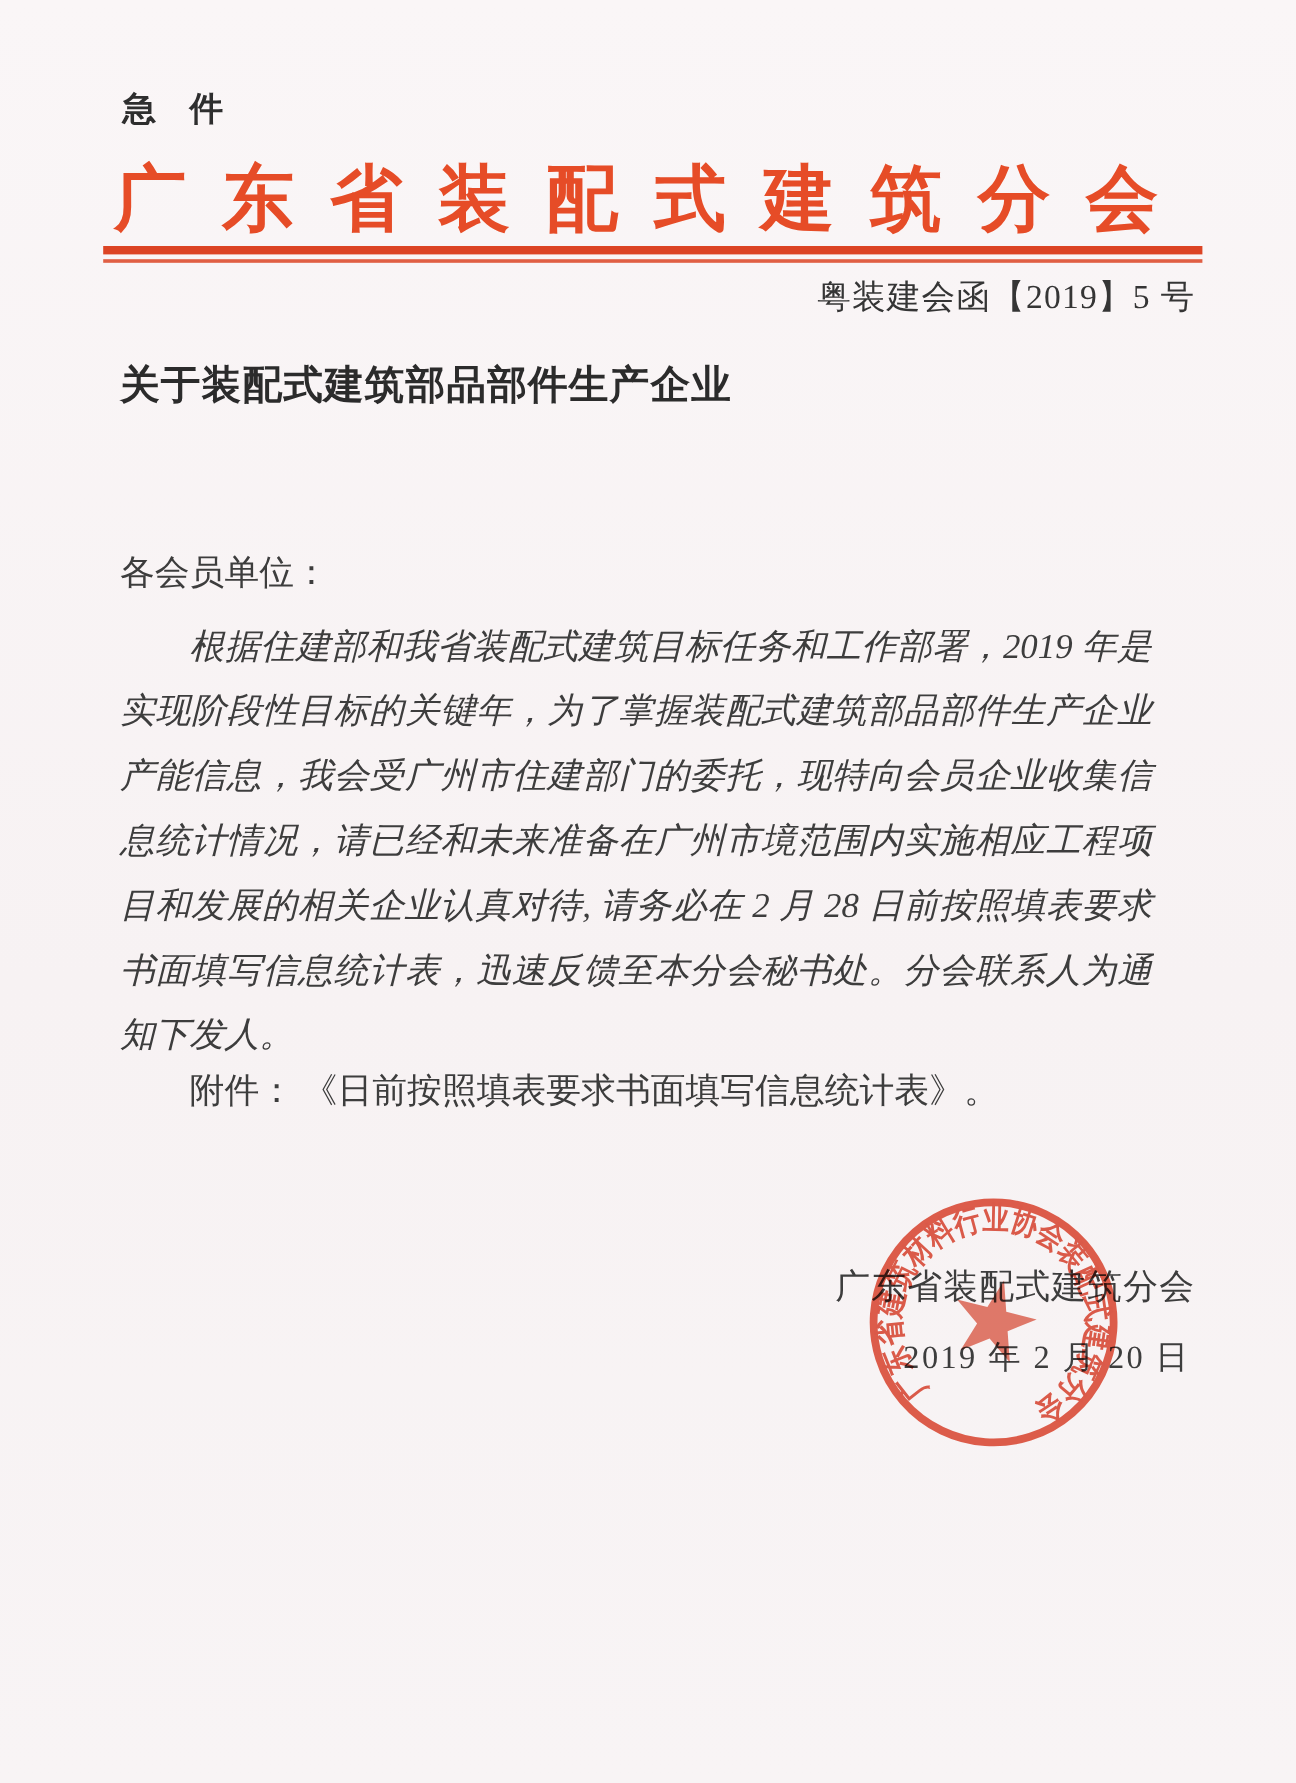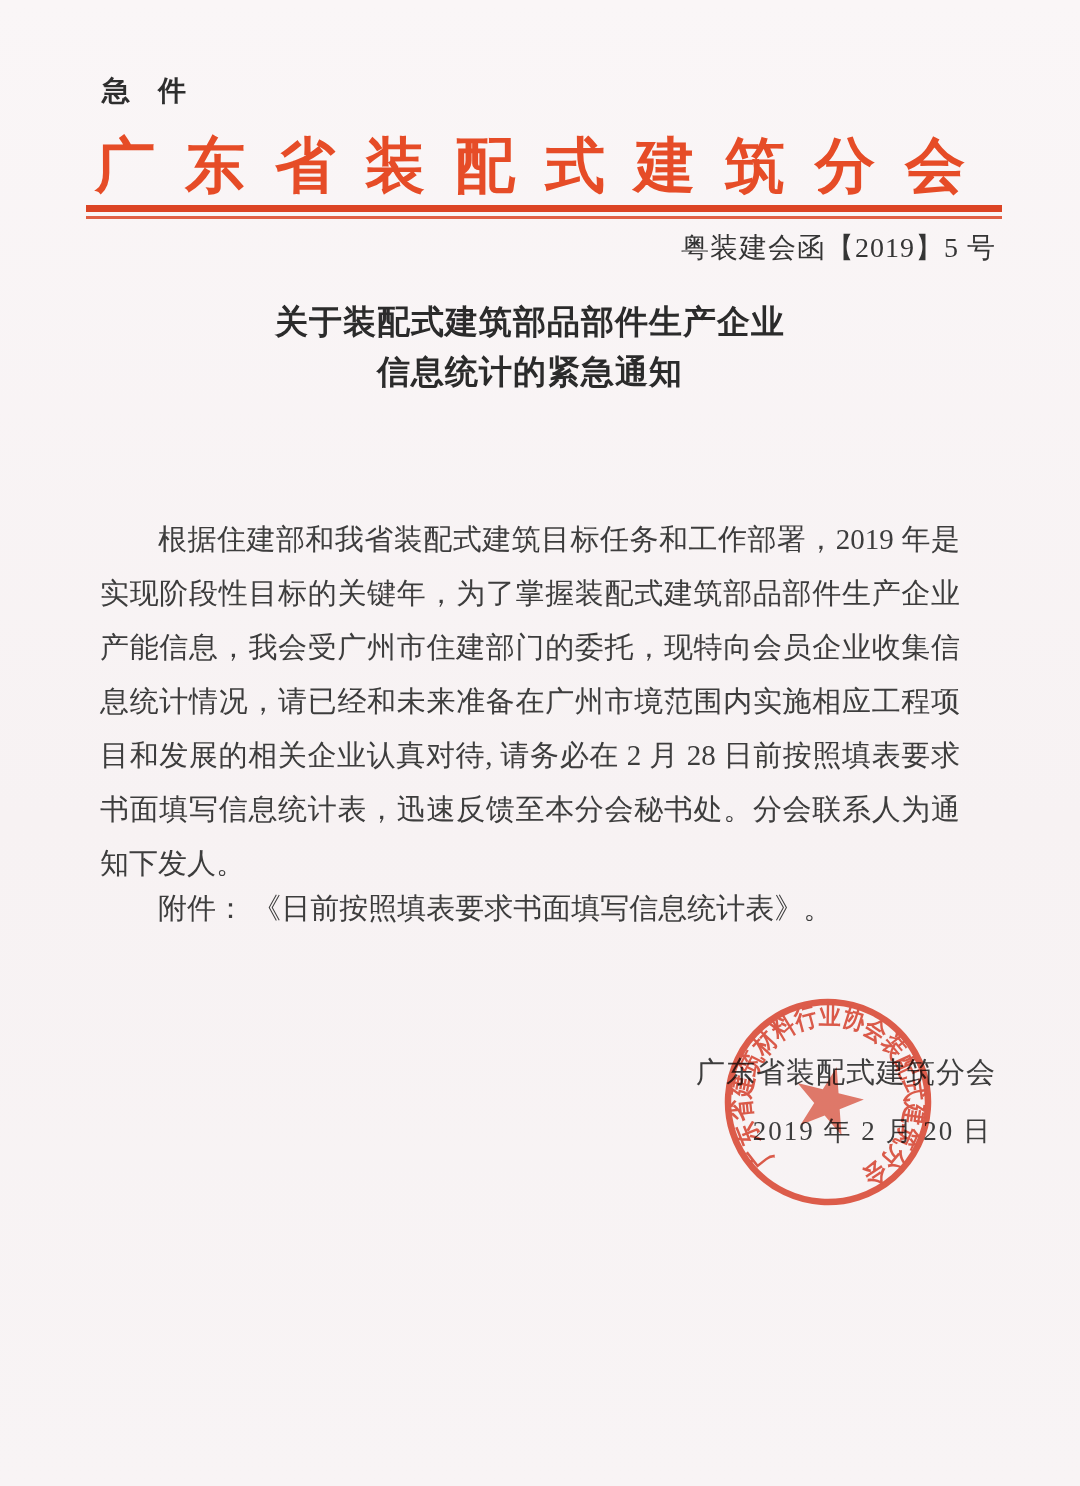--- a/index.html
+++ b/index.html
@@ -27,28 +27,28 @@
     font-family:"Liberation Serif","DejaVu Serif",serif;
   }
   .rule-thick{left:86px;top:205px;width:916px;height:7px;background:#dc4424;}
   .rule-thin{left:86px;top:216px;width:916px;height:3px;background:#dc4424;opacity:.85;}
   .doc-number{
     top:229px;right:118px;
     font-size:28px;color:#353535;letter-spacing:1px;white-space:nowrap;
   }
   .title{
     top:297px;left:100px;width:860px;
-    text-align:center;font-size:33px;font-weight:bold;color:#2b2b2b;
+    font-size:33px;font-weight:bold;color:#2b2b2b;
     line-height:50px;letter-spacing:1px;
   }
   .salutation{left:100px;top:458px;font-size:29px;white-space:nowrap;}
   .body-text{
     left:100px;top:512px;width:860px;margin:0;
     font-size:29px;line-height:54px;
-    text-align:justify;text-indent:58px;
+    text-align:justify;text-indent:58px;font-style:italic;
   }
   .attachment{
     left:100px;top:889px;width:860px;
     font-size:29px;text-indent:58px;
   }
   .signer{top:1053px;right:118px;font-size:29px;letter-spacing:1px;white-space:nowrap;}
   .sign-date{top:1113px;right:122px;font-size:27px;letter-spacing:2px;white-space:nowrap;}
   .stamp{
     position:absolute;left:708px;top:982px;width:240px;height:240px;
     mix-blend-mode:multiply;opacity:.88;
@@ -74,23 +74,23 @@
 
   <div class="org-header">广东省装配式建筑分会</div>
 
   <div class="rule-thick"></div>
   <div class="rule-thin"></div>
 
   <div class="doc-number">粤装建会函【2019】5 号</div>
 
   <div class="title">
     <div>关于装配式建筑部品部件生产企业</div>
-    <div>信息统计的紧急通知</div>
   </div>
 
+  <div class="salutation">各会员单位：</div>
 
   <p class="body-text">根据住建部和我省装配式建筑目标任务和工作部署，2019 年是实现阶段性目标的关键年，为了掌握装配式建筑部品部件生产企业产能信息，我会受广州市住建部门的委托，现特向会员企业收集信息统计情况，请已经和未来准备在广州市境范围内实施相应工程项目和发展的相关企业认真对待, 请务必在 2 月 28 日前按照填表要求书面填写信息统计表，迅速反馈至本分会秘书处。分会联系人为通知下发人。</p>
 
   <div class="attachment">附件： 《日前按照填表要求书面填写信息统计表》。</div>
 
   <div class="signer">广东省装配式建筑分会</div>
 
   <div class="sign-date">2019 年 2 月 20 日</div>
 
   <svg class="stamp" viewBox="0 0 240 240" width="240" height="240">

